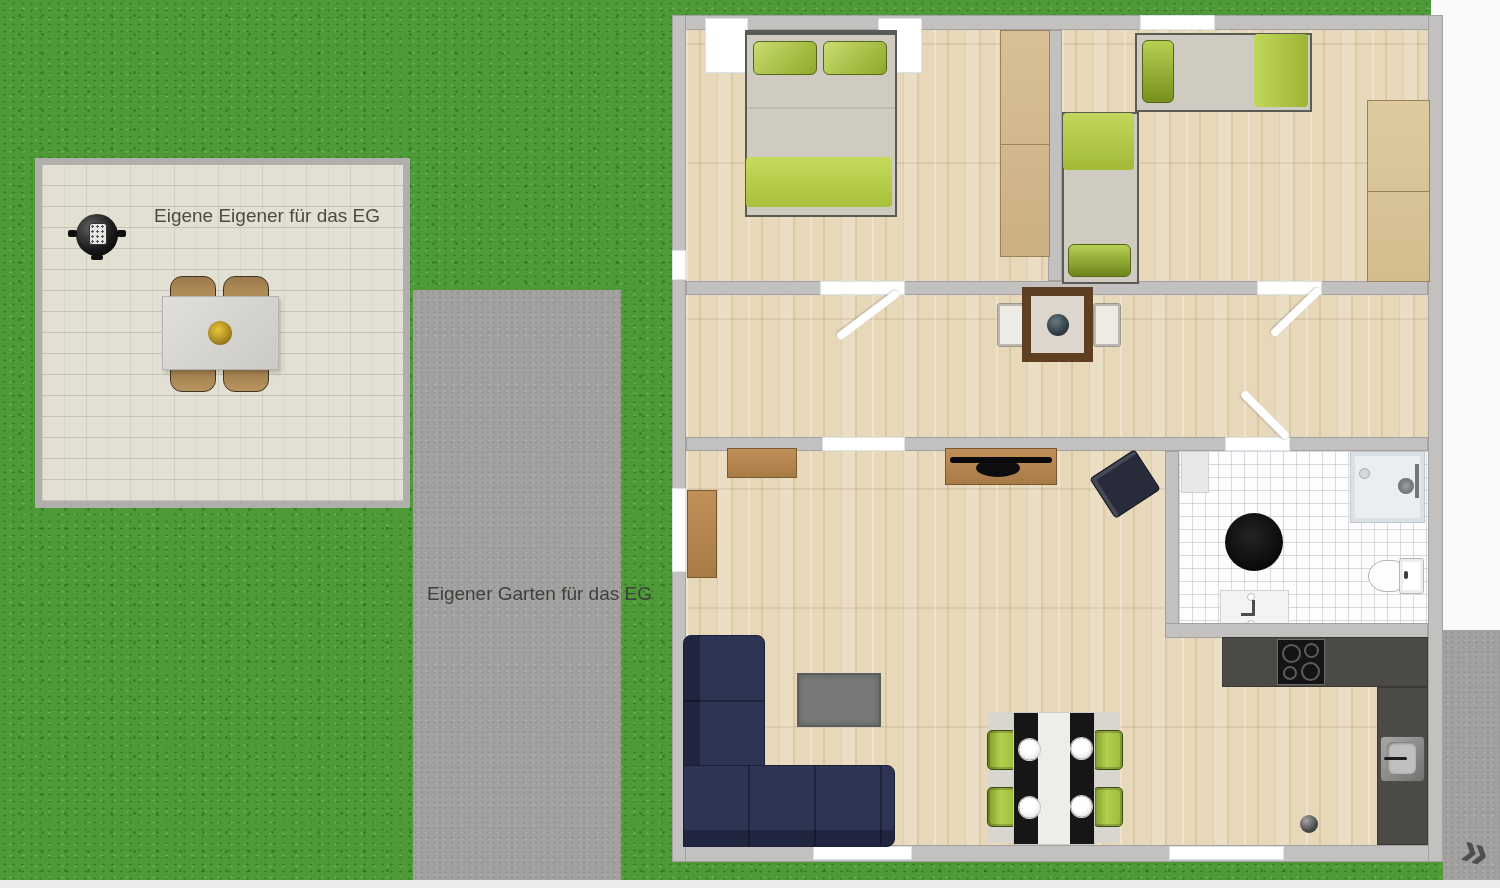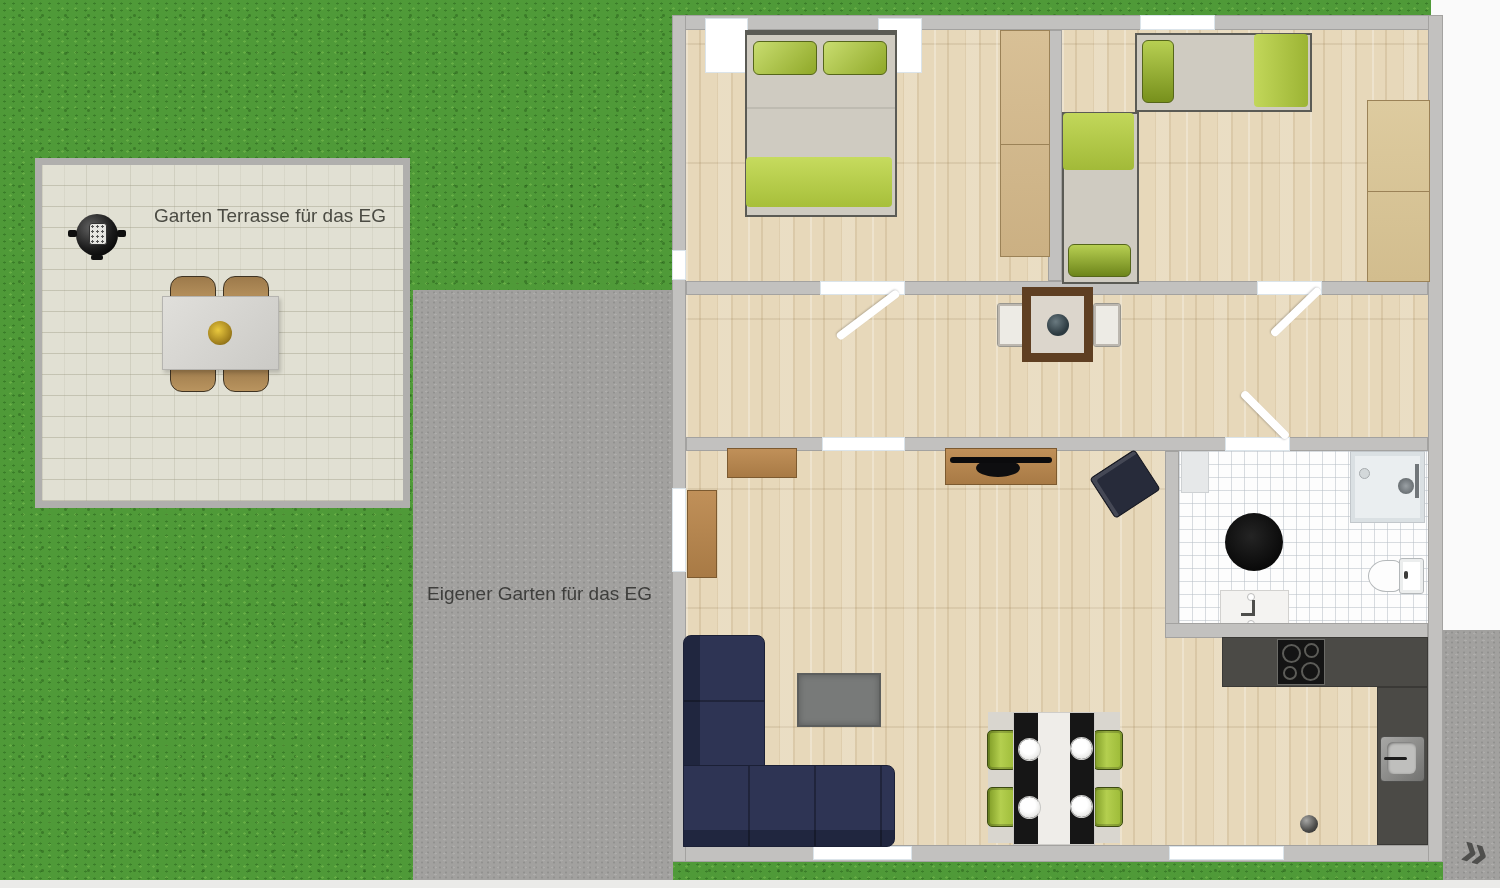--- a/index.html
+++ b/index.html
@@ -13,21 +13,21 @@
       radial-gradient(rgba(20,70,12,.35) 1px, transparent 1.6px),
       radial-gradient(rgba(140,205,90,.40) 1px, transparent 1.6px),
       radial-gradient(rgba(10,50,5,.28) 1.3px, transparent 1.9px);
     background-size:9px 7px,13px 11px,23px 19px;
     background-position:0 0,4px 3px,8px 6px;}
   .path{background-color:#a2a19f;
     background-image:
       radial-gradient(rgba(0,0,0,.10) 1px, transparent 1.5px),
       radial-gradient(rgba(255,255,255,.13) 1px, transparent 1.5px);
     background-size:6px 5px,9px 7px;}
-  .path-vert{left:413px;top:290px;width:260px;height:598px;}
+  .path-vert{left:413px;top:290px;width:208px;height:598px;}
   .path-right{left:1443px;top:630px;width:57px;height:258px;}
   .white-right{left:1443px;top:15px;width:57px;height:615px;background:#fafafa;}
   .white-topright{left:1431px;top:0;width:69px;height:15px;background:#fafafa;}
   .bottom-strip{left:0;top:880px;width:1500px;height:8px;background:#ebebe9;}
 
   .garden-label{left:14px;top:293px;width:245px;font-size:19px;color:#3e3e3c;}
 
   
   .terrace{left:35px;top:158px;width:375px;height:350px;box-sizing:border-box;
     border:7px solid #b0afad;background-color:#e1e0d3;
@@ -217,21 +217,21 @@
 
   <div class="abs grass"></div>
   <div class="abs white-right"></div>
   <div class="abs white-topright"></div>
   <div class="abs path path-vert">
     <div class="abs garden-label">Eigener Garten für das EG</div>
   </div>
   <div class="abs path path-right"></div>
 
   <div class="abs terrace">
-    <div class="abs terrace-label">Garten Terrasse für das EG</div>
+    <div class="abs terrace-label">Eigene Eigener für das EG</div>
     <div class="abs grill">
       <div class="abs grill-grate"></div>
       <div class="abs grill-stem"></div>
     </div>
     <div class="abs tchair top tc1"></div>
     <div class="abs tchair top tc2"></div>
     <div class="abs tchair bot tc3"></div>
     <div class="abs tchair bot tc4"></div>
     <div class="abs ttable">
       <div class="abs tbowl"></div>

